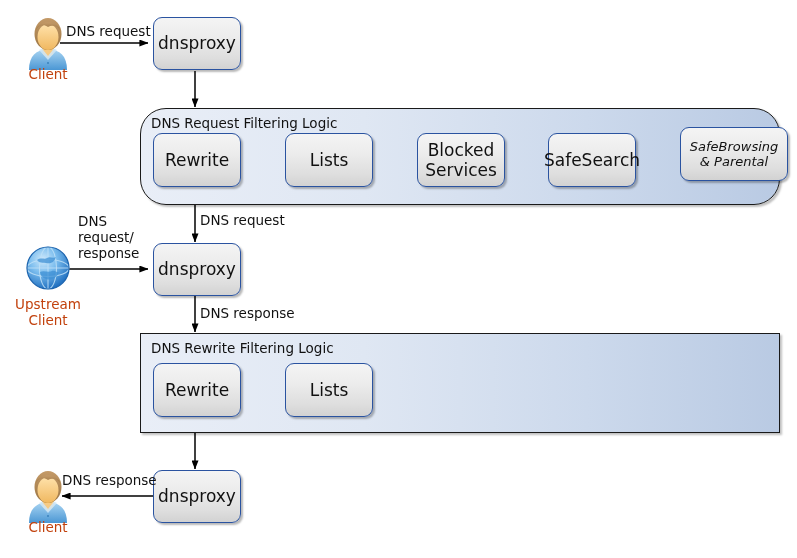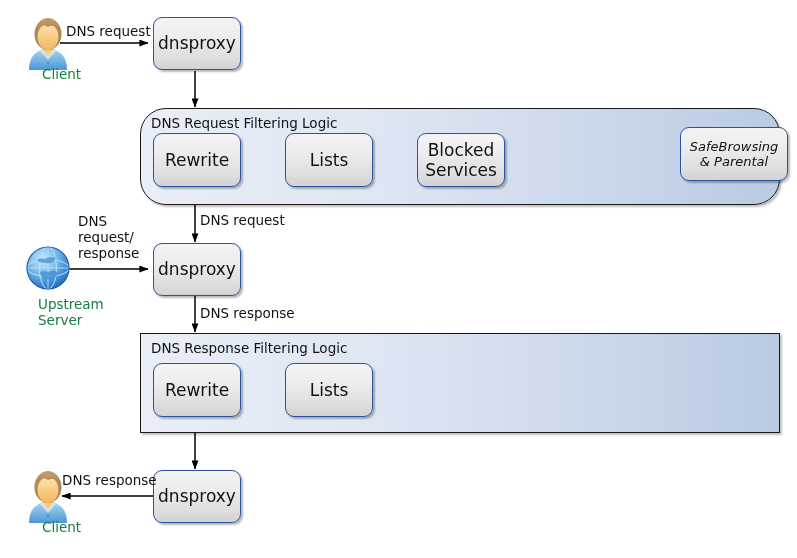--- a/index.html
+++ b/index.html
@@ -66,24 +66,24 @@
     white-space: pre-line;
   }
   .label.center { }
   
   .actor {
     position: absolute;
   }
   .actor-caption {
     position: absolute;
     font-size: 13.5px;
-    color: #15803d;
+    color: #c2410c;
+    text-align: center;
     line-height: 1.2;
     white-space: pre-line;
-    margin-left: 34px;
   }
 </style>
 </head>
 <body>
 
 <div id="diagram">
 
   <svg class="layer" viewBox="0 0 797 558">
     <defs>
       <marker id="arrowhead" markerWidth="9" markerHeight="7" refX="8.6" refY="3.5" orient="auto" markerUnits="userSpaceOnUse">
@@ -156,21 +156,21 @@
       <ellipse cx="26" cy="26" rx="21" ry="8.5" fill="none" stroke="#bfe0f7" stroke-width="1.1" opacity="0.85"></ellipse>
       <ellipse cx="26" cy="26" rx="8.5" ry="21" fill="none" stroke="#bfe0f7" stroke-width="1.1" opacity="0.85"></ellipse>
       <line x1="5" y1="26" x2="47" y2="26" stroke="#bfe0f7" stroke-width="1.1" opacity="0.85"></line>
       <line x1="26" y1="5" x2="26" y2="47" stroke="#bfe0f7" stroke-width="1.1" opacity="0.85"></line>
       <path d="M15,18 C19,15 23,18 25,16 C28,14 31,17 34,15 C32,21 28,22 24,21 C20,20 18,22 15,18 Z" fill="#3f90d4" opacity="0.75"></path>
       <path d="M18,30 C22,28 26,31 30,29 C33,28 35,31 37,30 C35,36 29,39 24,37 C20,35.5 18,33 18,30 Z" fill="#3f90d4" opacity="0.75"></path>
       <circle cx="26" cy="26" r="21" fill="none" stroke="#1b63ad" stroke-width="1.2"></circle>
     </svg>
   </div>
   <div class="actor-caption" style="left:4px; top:296px; width:88px;">Upstream
-Server</div>
+Client</div>
 
   <div class="actor" style="left:20px; top:467px;">
     <svg width="56" height="58" viewBox="0 0 56 58">
       <path d="M9,56 C9,42 16,35.5 28,35.5 C40,35.5 47,42 47,56 Z" fill="url(#shirtGrad)"></path>
       <path d="M22,33 L34,33 L33,40 L28,44 L23,40 Z" fill="#f6cb85"></path>
       <ellipse cx="28" cy="20" rx="13.5" ry="16" fill="url(#hairGrad)"></ellipse>
       <ellipse cx="28" cy="23" rx="10.5" ry="13" fill="url(#faceGrad)"></ellipse>
       <path d="M16,16 C18,6 38,6 40,16 C38,12 32,10.5 28,13 C24,10 18,11 16,16 Z" fill="url(#hairGrad)"></path>
       <path d="M22,34.5 L28,42 L34,34.5 L37,36 L28,46 L19,36 Z" fill="#cfe6f7" opacity="0.85"></path>
       <circle cx="28" cy="49" r="1" fill="#3a82bd"></circle>
@@ -185,25 +185,26 @@
   <div class="node" style="left:153px; top:470px; width:88px; height:53px;">dnsproxy</div>
 
   <div class="group" style="left:140px; top:108px; width:640px; height:97px;border-radius:26px;">
     <div class="group-title">DNS Request Filtering Logic</div>
   </div>
 
   <div class="node" style="left:153px; top:133px; width:88px; height:54px;">Rewrite</div>
   <div class="node" style="left:285px; top:133px; width:88px; height:54px;">Lists</div>
   <div class="node" style="left:417px; top:133px; width:88px; height:54px;">Blocked
 Services</div>
+  <div class="node" style="left:548px; top:133px; width:88px; height:54px;">SafeSearch</div>
   <div class="node" style="left:680px; top:127px; width:108px; height:54px; font-size:13px;font-style:italic;">SafeBrowsing
 &amp; Parental</div>
 
   <div class="group" style="left:140px; top:333px; width:640px; height:100px;">
-    <div class="group-title">DNS Response Filtering Logic</div>
+    <div class="group-title">DNS Rewrite Filtering Logic</div>
   </div>
 
   <div class="node" style="left:153px; top:363px; width:88px; height:54px;">Rewrite</div>
   <div class="node" style="left:285px; top:363px; width:88px; height:54px;">Lists</div>
 
   <div class="label" style="left:66px; top:23px;">DNS request</div>
 
   <div class="label" style="left:200px; top:212px;">DNS request</div>
 
   <div class="label center" style="left:78px; top:213px; width:76px;">DNS

